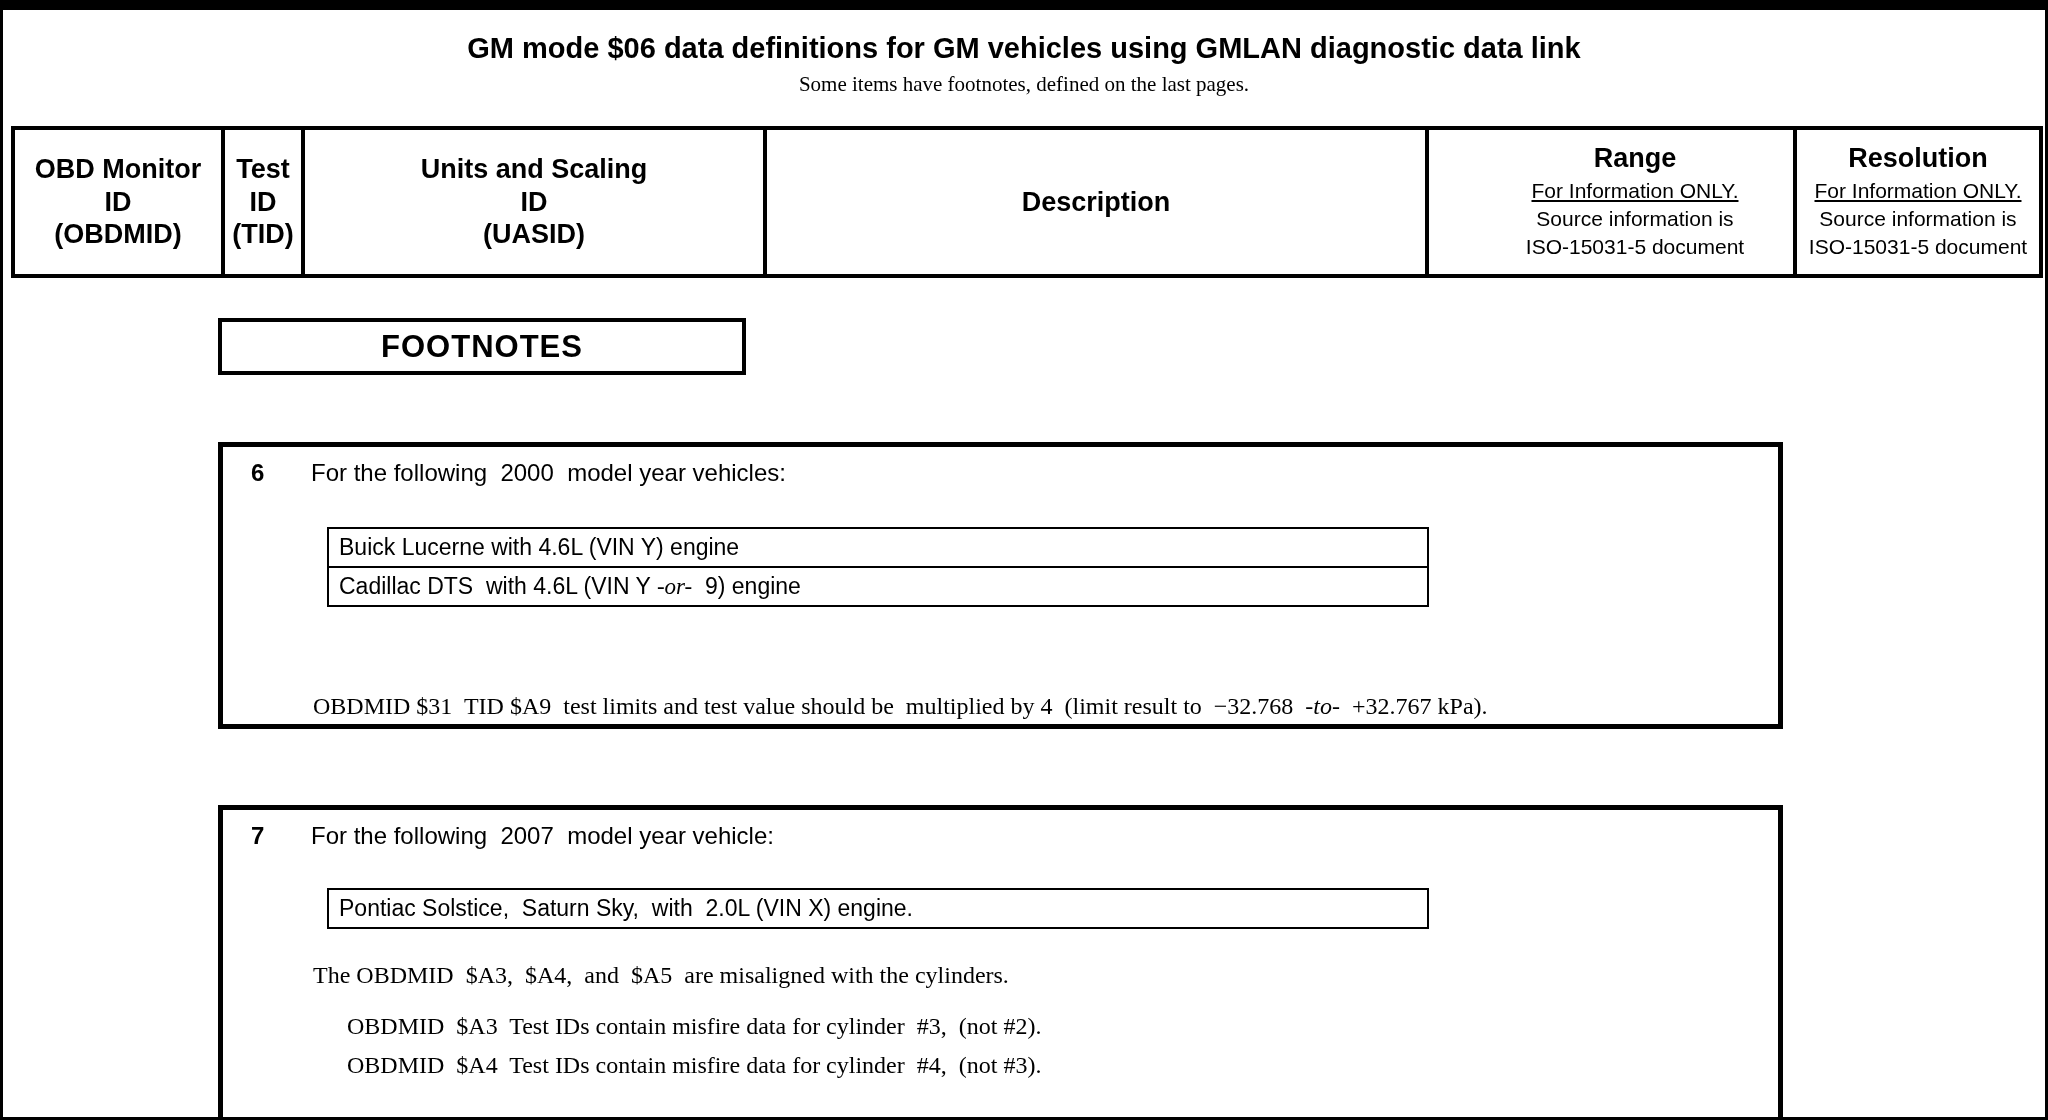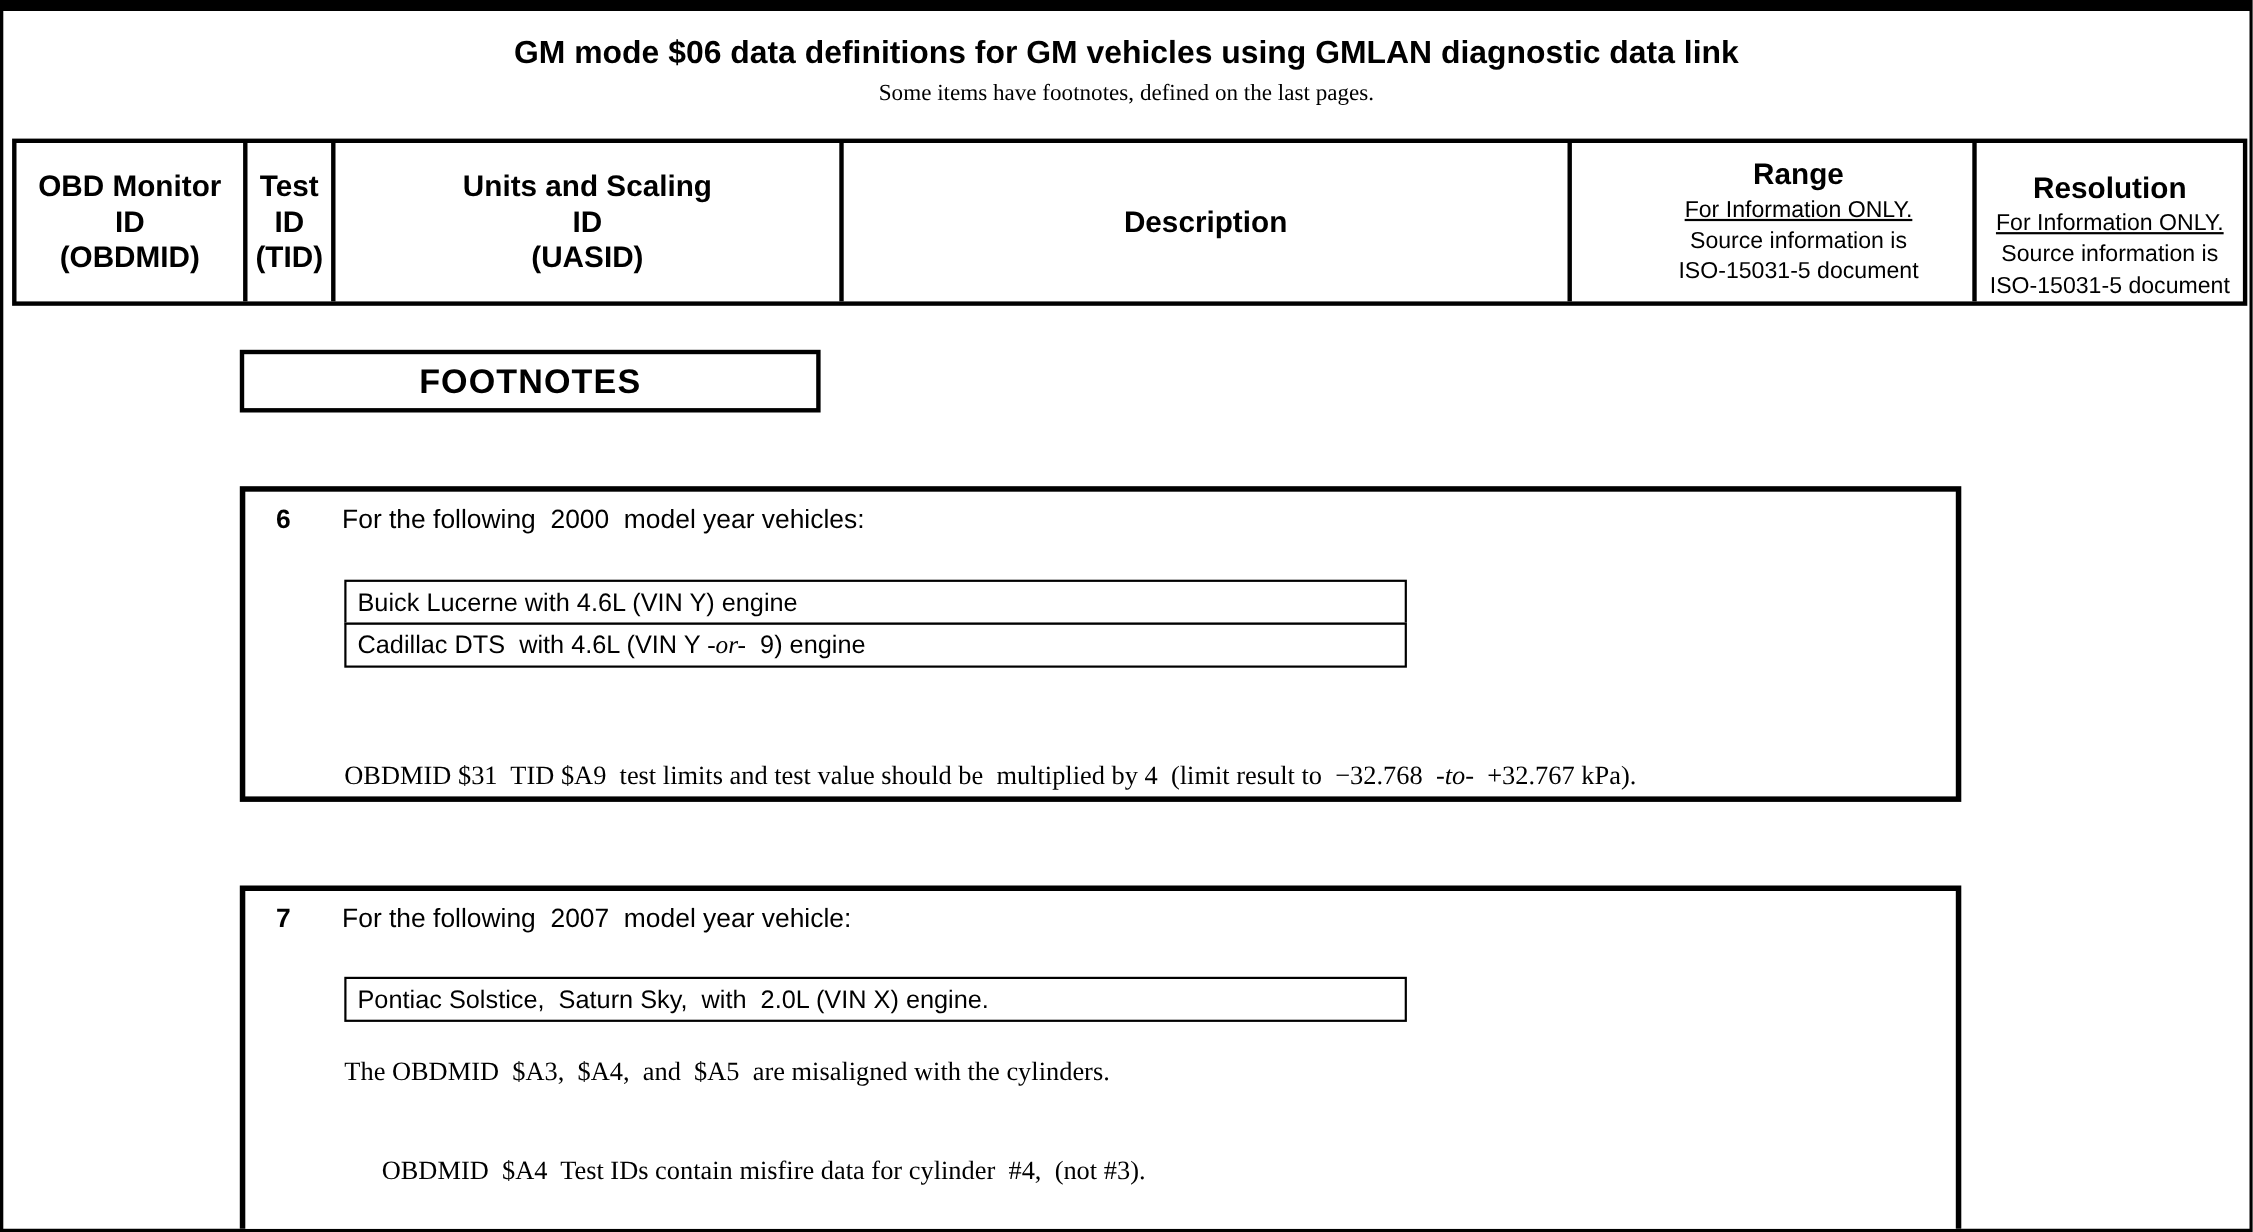--- a/index.html
+++ b/index.html
@@ -35,21 +35,21 @@
   .hdr {
     position:absolute; left:8px; top:116px; width:2032px; height:152px;
     border:4px solid #000;
     display:flex; flex-direction:row;
   }
   .cell {
     border-right:4px solid #000;
     display:flex; flex-direction:column; align-items:center; justify-content:center;
     text-align:center;
   }
-  .cell:last-child { border-right:none;justify-content:flex-end; }
+  .cell:last-child { border-right:none; }
   .w1 { width:210px; }
   .w2 { width:80px; }
   .w3 { width:462px; }
   .w4 { width:662px; }
   .w5 { width:368px;padding-left:48px; }
   .w6 { flex:1; }
   .lbl { font-weight:bold; font-size:27px; line-height:1.22; }
   .ctitle { font-weight:bold; font-size:27px; line-height:1.2; }
   .cinfo { font-size:21px; text-decoration:underline; line-height:1.35; margin-top:2px; }
   .csource { font-size:21px; line-height:1.35; }
@@ -66,21 +66,21 @@
   .fnbox {
     position:absolute; left:215px; width:1565px;
     border:5px solid #000; background:#fff;
   }
   .fn6 { top:432px; height:287px; }
   .fn7 { top:795px; height:318px; }
 
   .fnnum { position:absolute; left:28px; top:12px; font-weight:bold; font-size:24px; }
   .fnintro { position:absolute; left:88px; top:12px; font-size:24px; }
 
-  .vehlist { position:absolute; left:90px; width:966px; }
+  .vehlist { position:absolute; left:104px; width:1102px; }
   .fn6 .vehlist { top:80px; }
   .fn7 .vehlist { top:78px; }
   .veh {
     border:2px solid #000; height:41px; line-height:37px;
     padding-left:10px; font-size:23px; background:#fff;
   }
   .veh + .veh { margin-top:-2px; }
   .veh i, .fnnote i { font-family:Liberation Serif, serif; font-style:italic;margin-top:36px; }
 
   .fnnote {
@@ -151,16 +151,17 @@
     <div class="fnnote prewrap"><span>OBDMID $31  TID $A9  test limits and test value should be  multiplied by 4  (limit result to  −32.768  </span><i>-to-</i><span>  +32.767 kPa).</span></div>
   </div>
 
   <div class="fnbox fn7">
     <div class="fnnum">7</div>
     <div class="fnintro prewrap">For the following  2007  model year vehicle:</div>
     <div class="vehlist">
       <div class="veh prewrap"><span>Pontiac Solstice,  Saturn Sky,  with  2.0L (VIN X) engine.</span><i></i><span></span></div>
     </div>
     <div class="fnline l0 prewrap">The OBDMID  $A3,  $A4,  and  $A5  are misaligned with the cylinders.</div>
+    <div class="fnline l1 prewrap">OBDMID  $A3  Test IDs contain misfire data for cylinder  #3,  (not #2).</div>
     <div class="fnline l2 prewrap">OBDMID  $A4  Test IDs contain misfire data for cylinder  #4,  (not #3).</div>
   </div>
 
 </div>
 
 </body></html>

